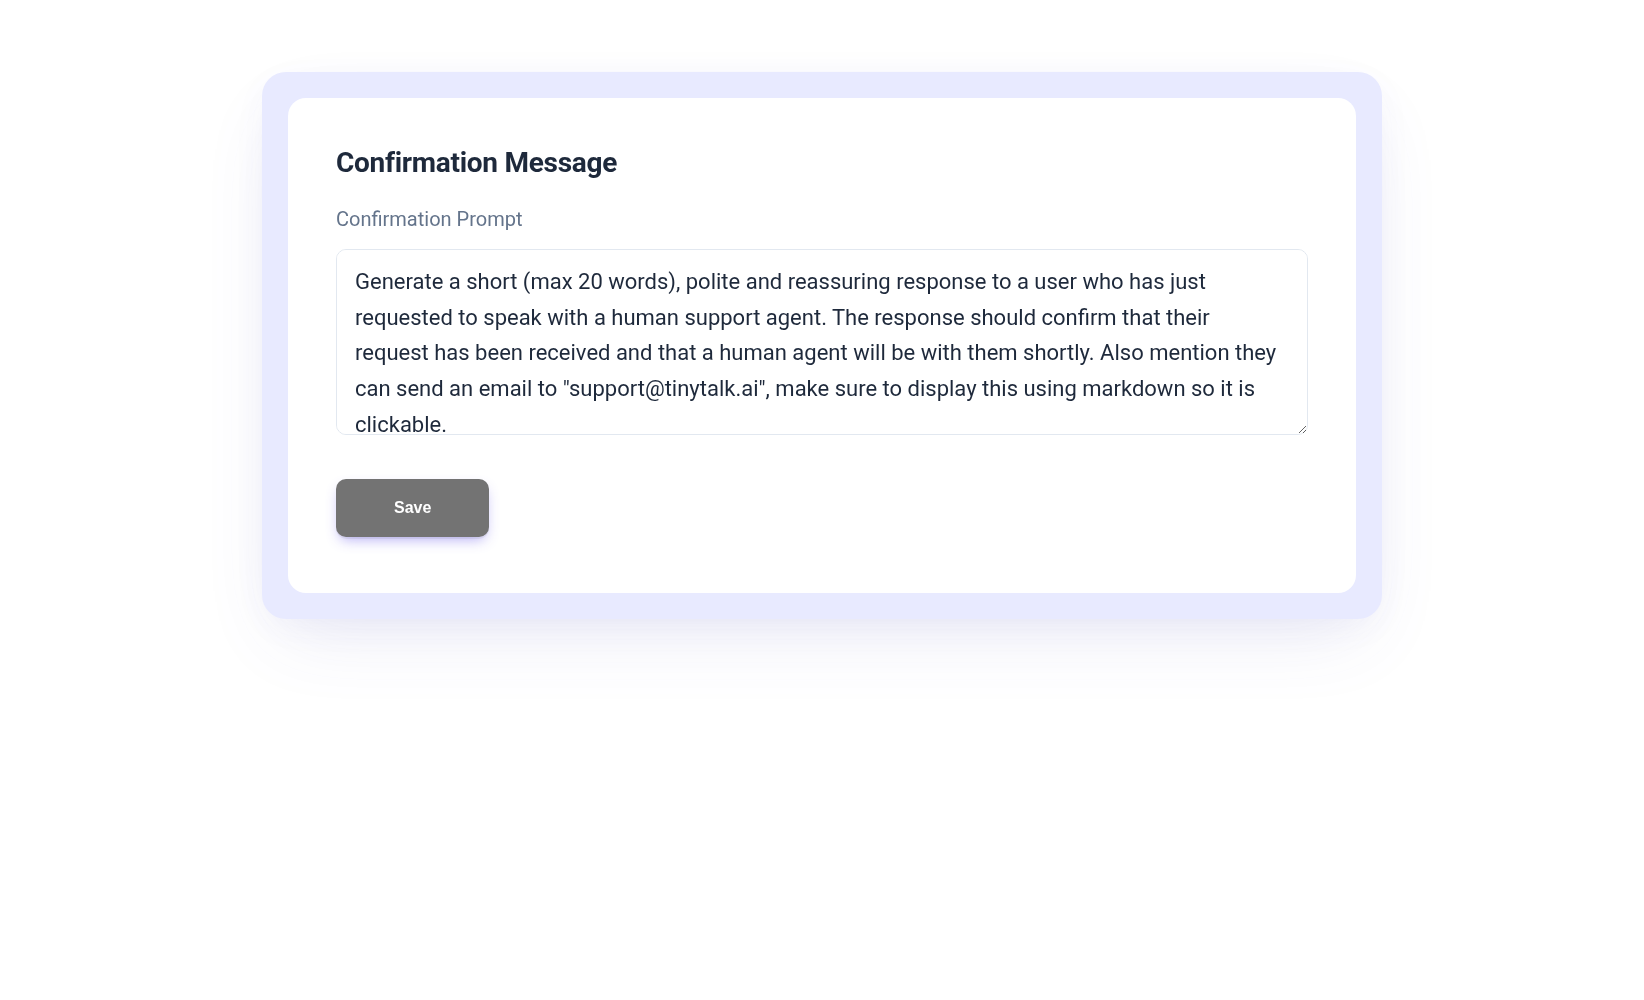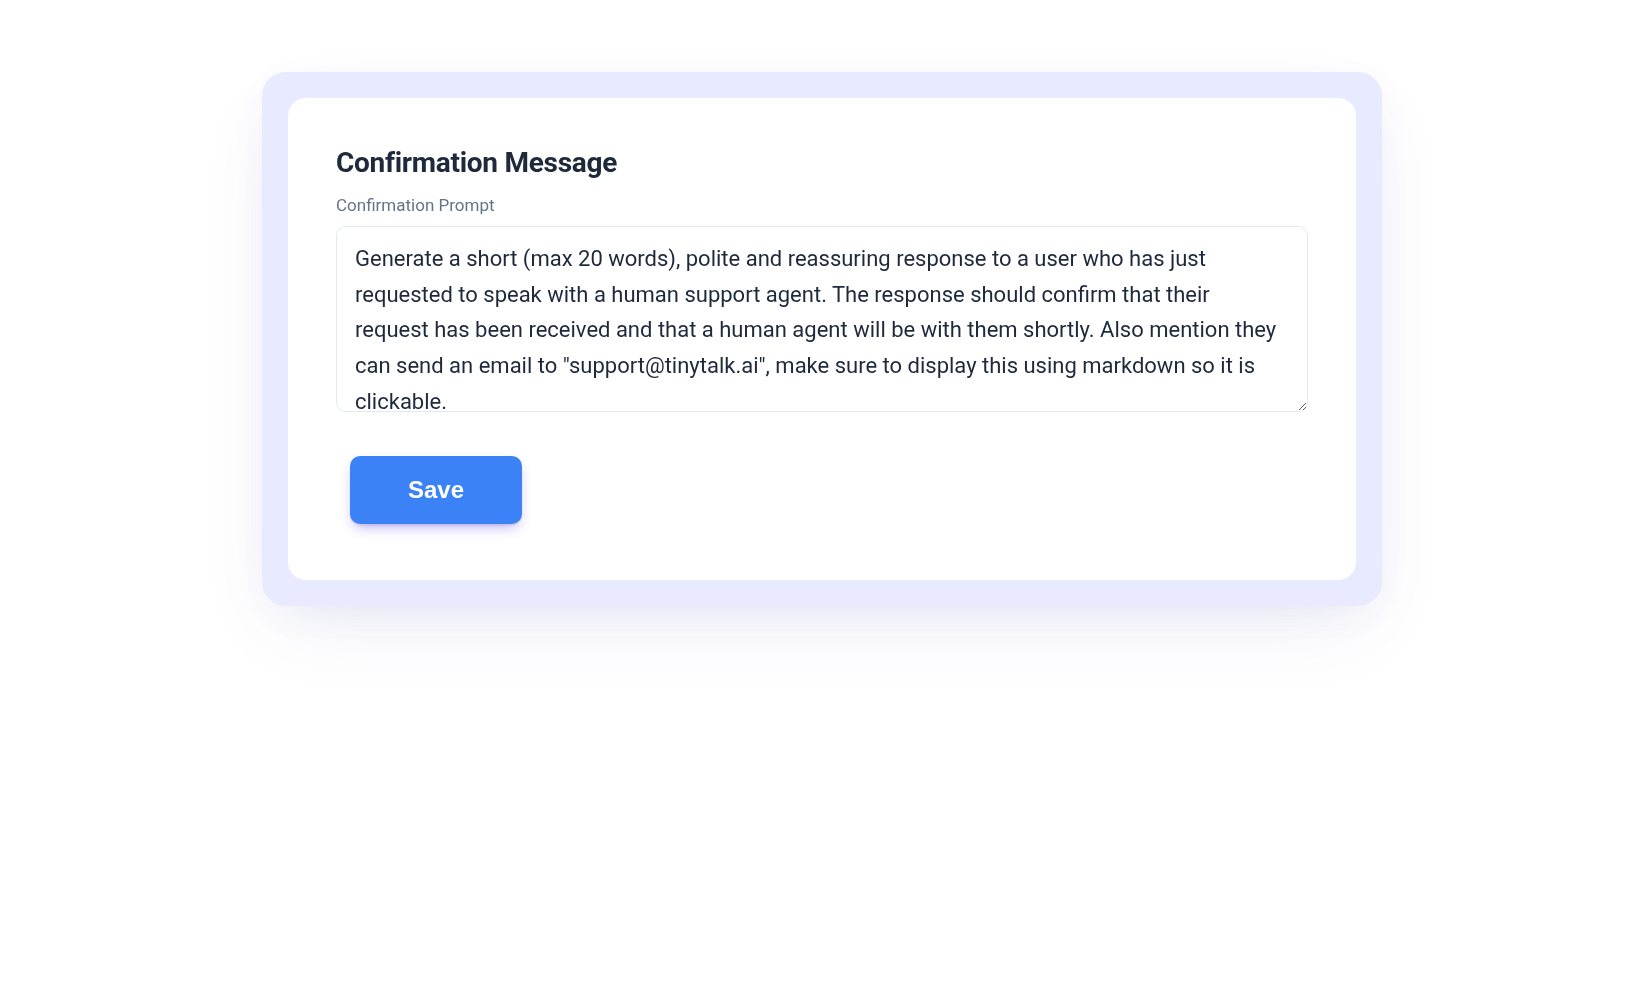--- a/index.html
+++ b/index.html
@@ -26,34 +26,34 @@
     }
     .inner-card {
       background: #ffffff;
       border-radius: 18px;
       padding: 48px 48px 56px 48px;
     }
     .card-title {
       font-size: 28px;
       font-weight: 700;
       color: #1e293b;
-      margin-bottom: 16px;
+      margin-bottom: 28px;
       letter-spacing: -0.01em;
     }
     .card-description {
       font-size: 22px;
       line-height: 1.75;
       color: #1e293b;
       margin-bottom: 28px;
       font-weight: 400;
     }
     .field-label {
-      font-size: 17px;
+      font-size: 20px;
       color: #64748b;
-      margin-bottom: 11px;
+      margin-bottom: 18px;
       display: block;
       font-weight: 400;
     }
     .prompt-textarea {
       width: 100%;
       min-height: 186px;
       padding: 14px 18px;
       font-size: 22px;
       line-height: 1.62;
       color: #1e293b;
@@ -72,30 +72,29 @@
       border-radius: 0 10px 10px 0;
       margin: 4px 0;
     }
     .prompt-textarea::-webkit-scrollbar-thumb {
       background: #cbd5e1;
       border-radius: 10px;
       border: 3px solid #ffffff;
     }
     .save-button {
       margin-top: 40px;
-      background: #3b82f6;
+      background: #737373;
       color: #ffffff;
       border: none;
       border-radius: 10px;
       padding: 20px 58px;
-      font-size: 24px;
+      font-size: 16px;
       font-weight: 700;
       cursor: pointer;
       box-shadow: 0 2px 0 0 rgba(0,0,0,0.05), 0 6px 14px -4px rgba(83,64,232,0.45);
-      margin-left: 14px;
     }
   </style>
 </head>
 <body>
 
 <div class="outer-card">
   <div class="inner-card">
     <h2 class="card-title">Confirmation Message</h2>
     <label class="field-label">Confirmation Prompt</label>
     <textarea class="prompt-textarea" style="">Generate a short (max 20 words), polite and reassuring response to a user who has just requested to speak with a human support agent. The response should confirm that their request has been received and that a human agent will be with them shortly. Also mention they can send an email to "support@tinytalk.ai", make sure to display this using markdown so it is clickable.</textarea>

